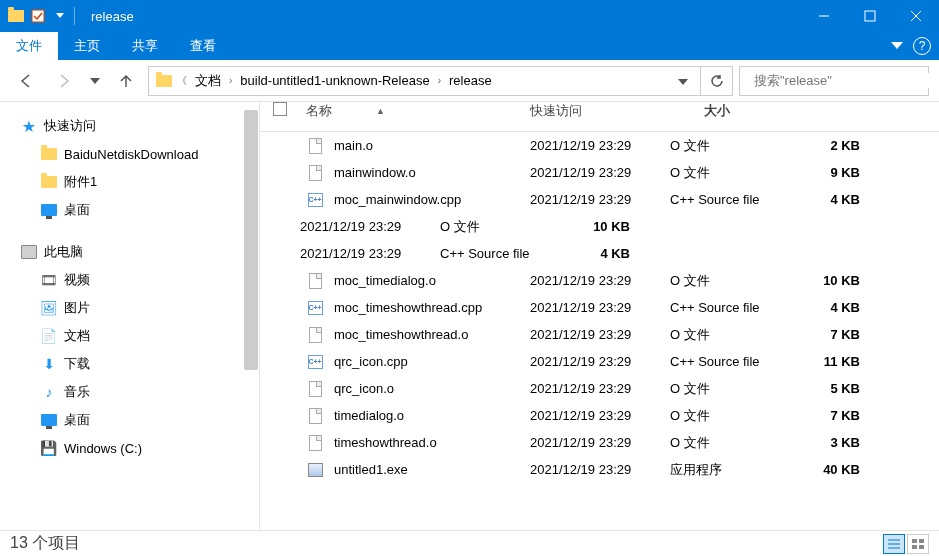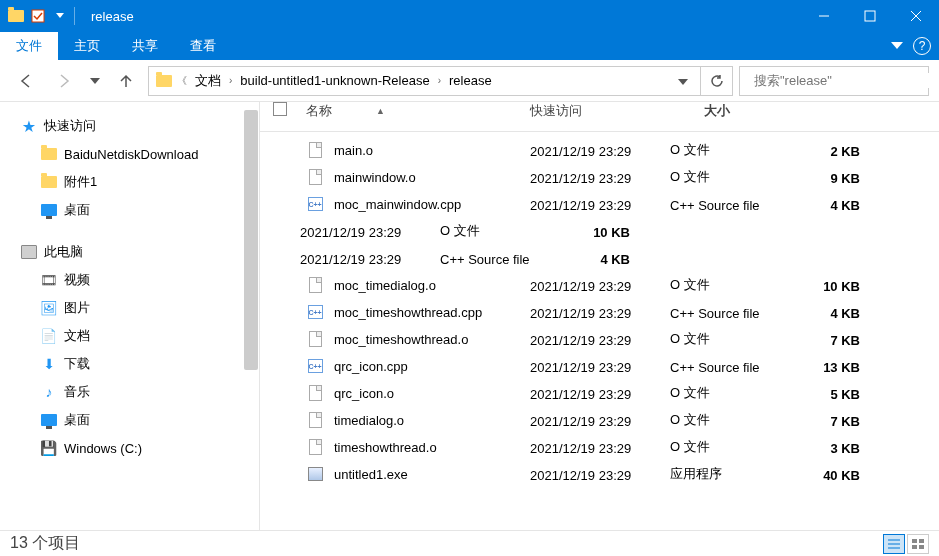--- a/index.html
+++ b/index.html
@@ -51,21 +51,21 @@
 
 .filelist { flex: 1; display: flex; flex-direction: column; overflow: hidden; }
 .columns { height: 30px; display: flex; align-items: flex-start; border-bottom: 1px solid #e5e5e5; font-size: 13px; color: #444; }
 .col-check { width: 40px; display: flex; justify-content: center; }
 .col-name { width: 230px; padding-left: 6px; display: flex; align-items: center; gap: 4px; }
 .col-date { width: 140px; }
 .col-type { width: 130px; }
 .col-size { width: 80px; text-align: right; padding-right: 20px; font-weight: bold; }
 .sort-arrow { font-size: 9px; color: #666; margin-left: 40px; }
 .rows { flex: 1; overflow-y: auto; }
-.row { height: 27px; display: flex; align-items: flex-end; font-size: 13px; }
+.row { height: 27px; display: flex; align-items: center; font-size: 13px; }
 .row .col-check { visibility: hidden; }
 .file-icon { width: 18px; height: 18px; display: flex; align-items: center; justify-content: center; margin-right: 6px; }
 .doc-ic { width: 13px; height: 16px; border: 1px solid #aaa; background: #fff; position: relative; }
 .doc-ic::after { content: ""; position: absolute; top: 0; right: 0; width: 4px; height: 4px; background: #eee; border-left: 1px solid #aaa; border-bottom: 1px solid #aaa; }
 .cpp-ic { width: 15px; height: 14px; background: #fff; border: 1px solid #6aa0e0; display: flex; align-items: center; justify-content: center; font-size: 7px; font-weight: bold; color: #4a7fc9; }
 .exe-ic { width: 15px; height: 14px; border: 1px solid #888; background: linear-gradient(#e8f0ff, #b0c8e8); }
 
 
 .statusbar { height: 26px; border-top: 1px solid #e5e5e5; display: flex; align-items: center; padding: 0 10px; font-size: 16px; color: #444; }
 .statusbar-right { margin-left: auto; display: flex; gap: 2px; }
@@ -380,21 +380,21 @@
             <div class="checkbox"></div>
           </div>
           <div class="col-name">
             <span class="file-icon">
               <div class="cpp-ic">C++</div>
             </span>
             <span>qrc_icon.cpp</span>
           </div>
           <div class="col-date">2021/12/19 23:29</div>
           <div class="col-type">C++ Source file</div>
-          <div class="col-size">13 KB</div>
+          <div class="col-size">11 KB</div>
         </div>
         <div class="row">
           <div class="col-check">
             <div class="checkbox"></div>
           </div>
           <div class="col-name">
             <span class="file-icon">
               <div class="doc-ic"></div>
             </span>
             <span>qrc_icon.o</span>

